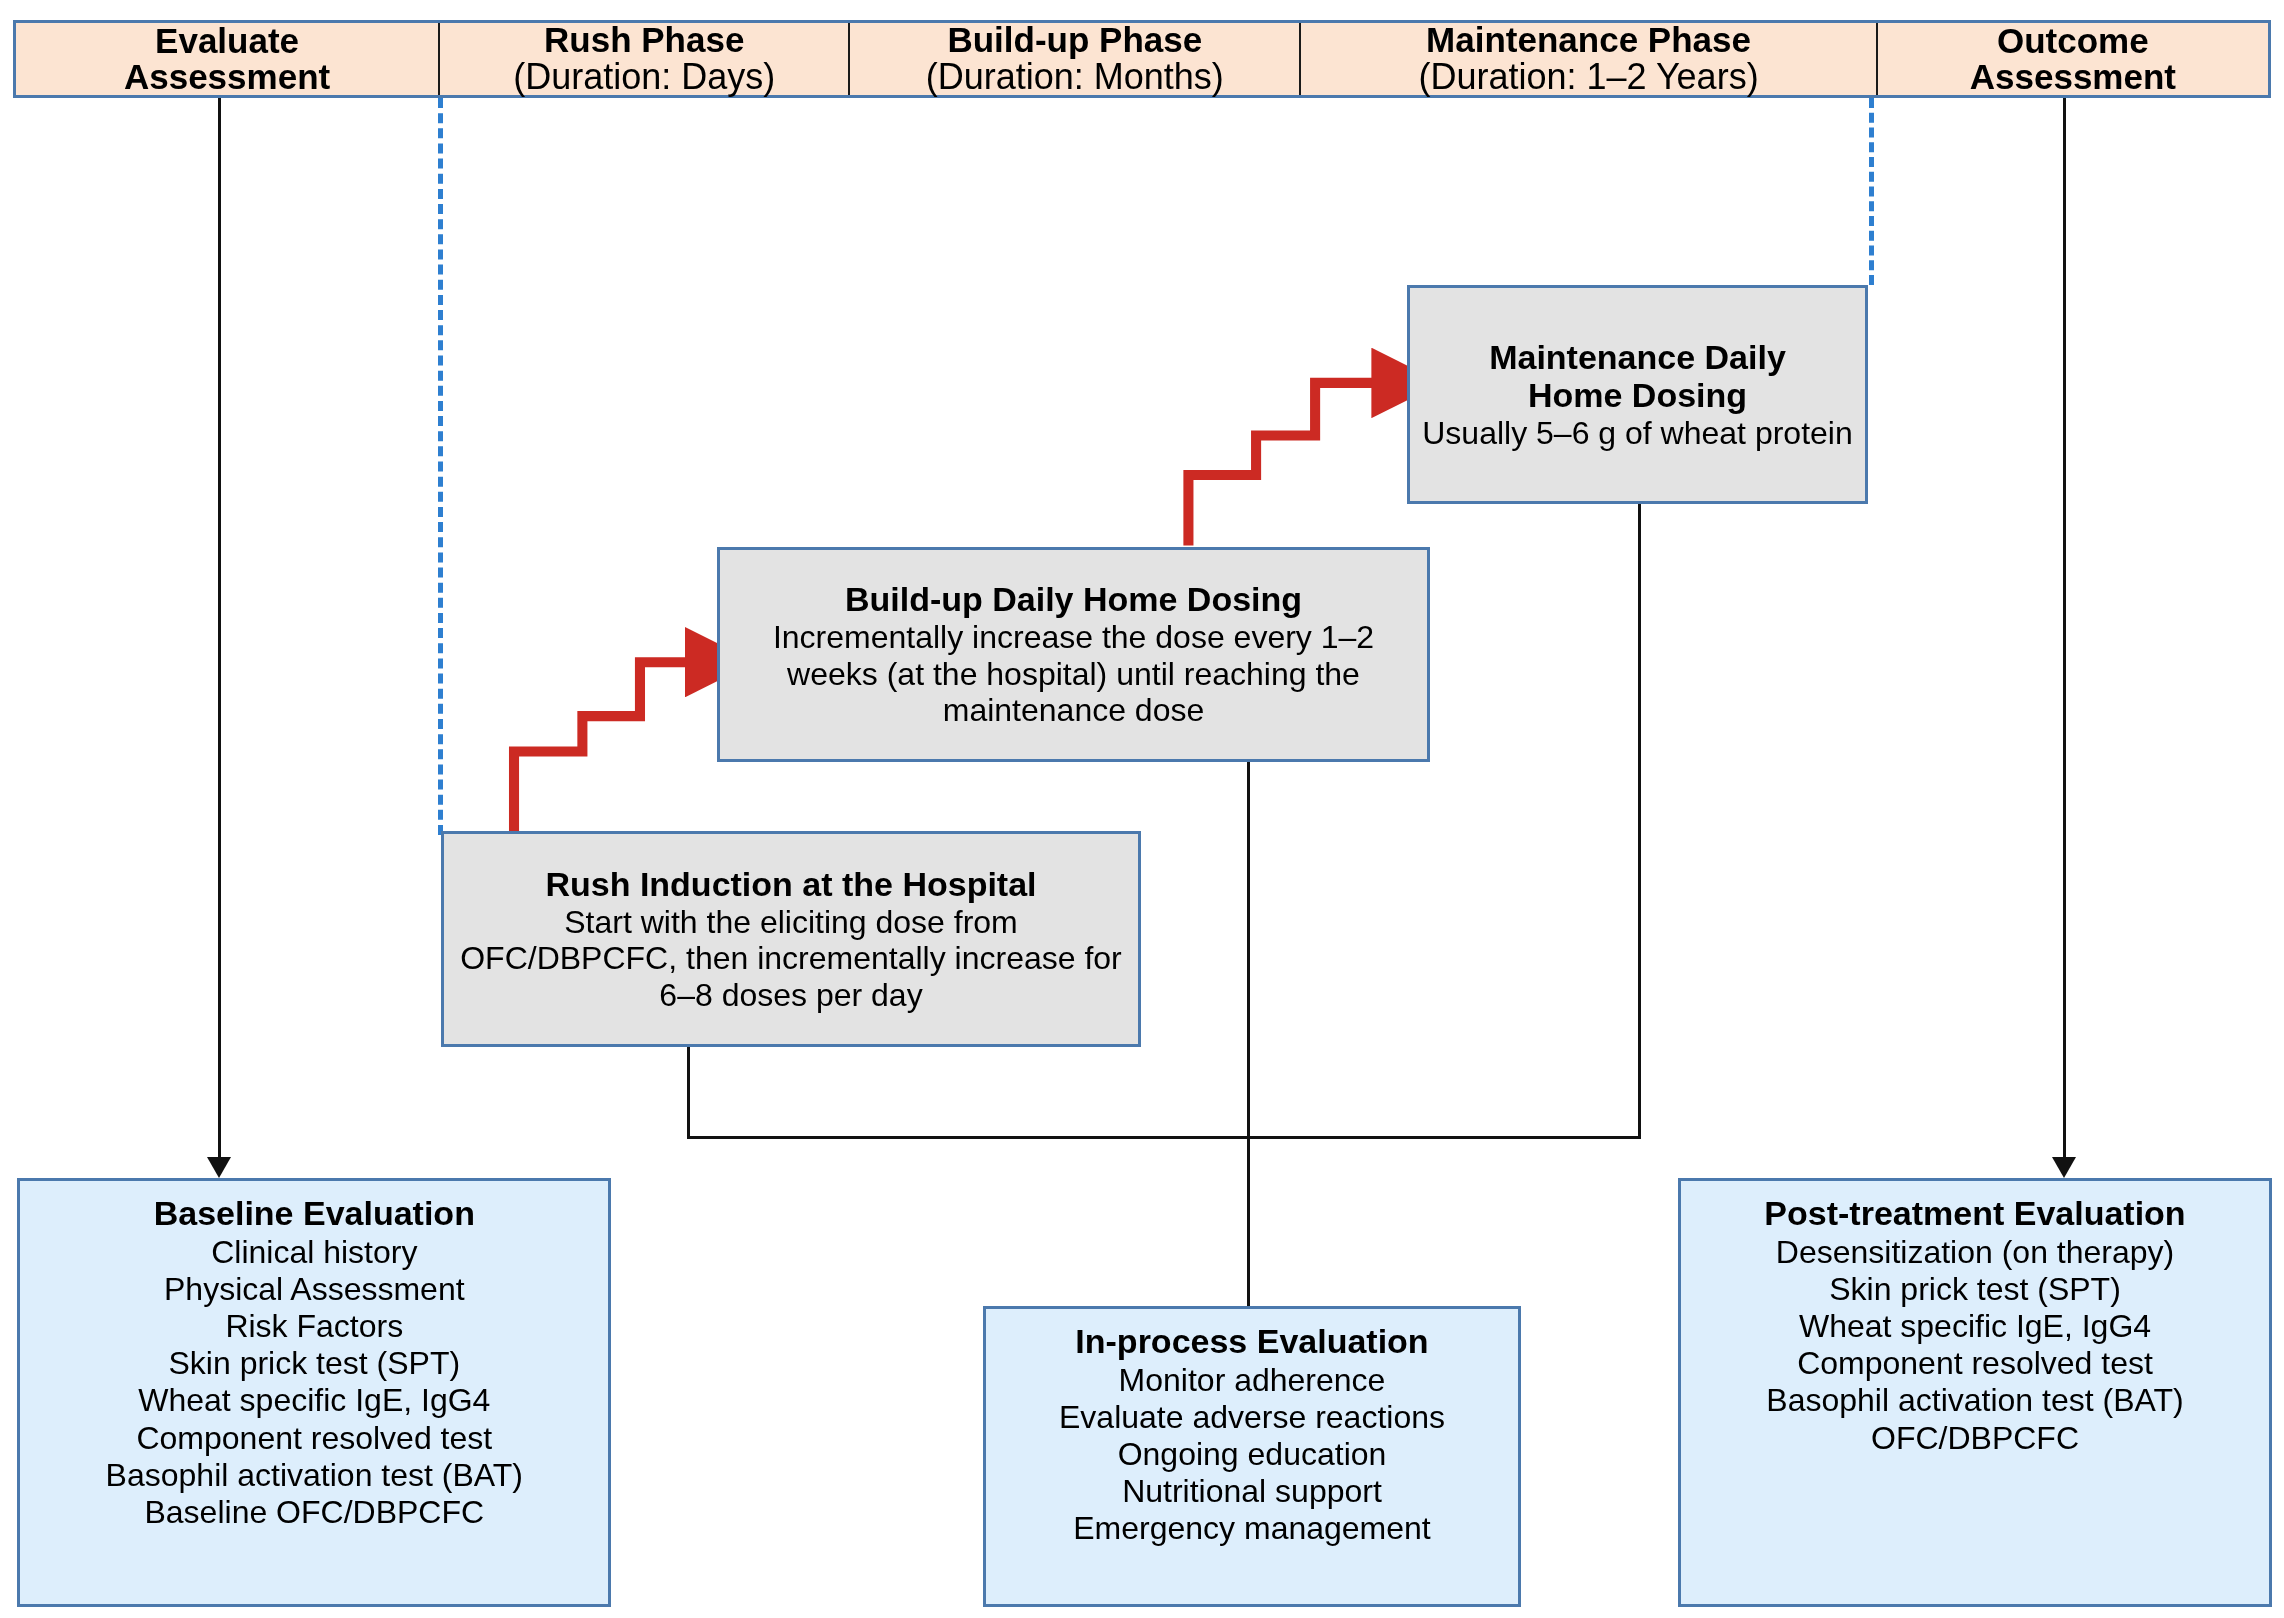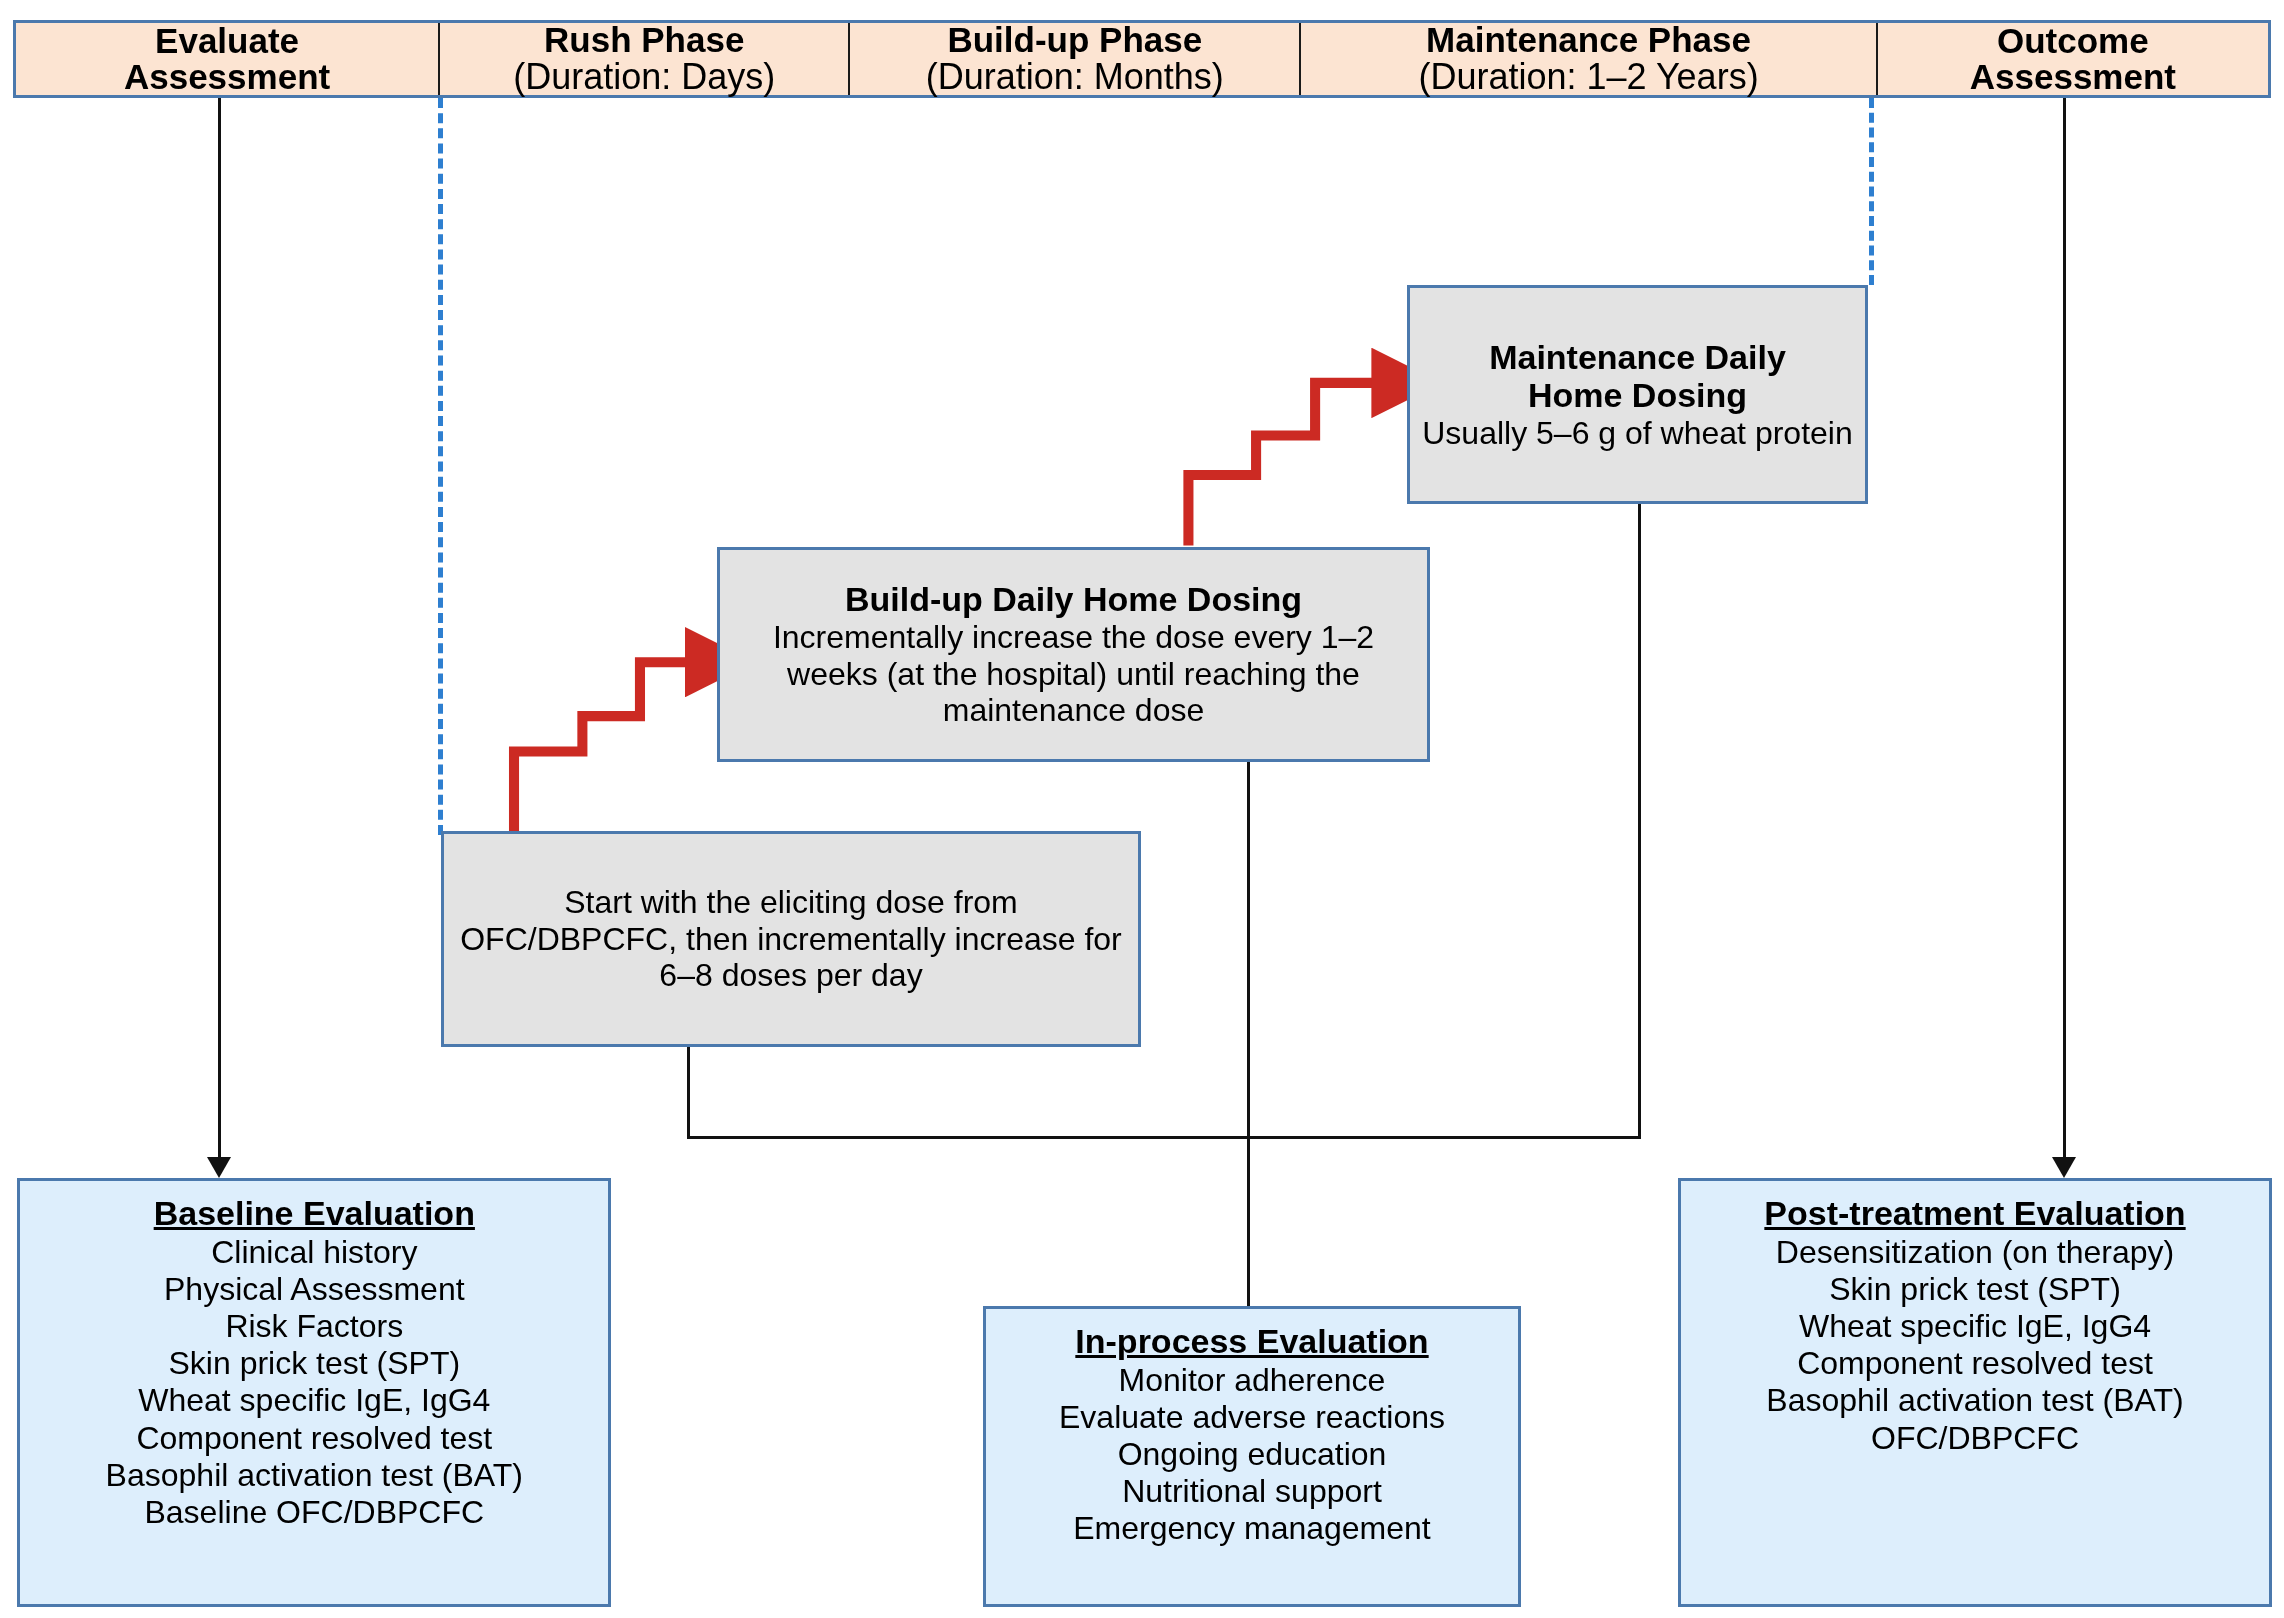--- a/index.html
+++ b/index.html
@@ -88,21 +88,20 @@
     display: flex;
     flex-direction: column;
     justify-content: flex-start;
     padding: 11.5px 7.2px 7.2px 7.2px;
   }
   .ebox .b-title {
     font-weight: bold;
     font-size: 34px;
     line-height: 1.18;
     margin-bottom: 1.4px;
-    text-decoration: underline;
   }
   .ebox .b-line {
     font-size: 32px;
     line-height: 1.16;
     white-space: nowrap;
   }
   .ebox .b-line.wrap { white-space: normal; }
 
   
   .vline {
@@ -203,20 +202,21 @@
     <div class="b-title">Home Dosing</div>
     <div class="b-body">Usually 5–6 g of wheat protein</div>
   </div>
 
   <div class="pbox" style="left:717px; top:547px; width:713px; height:215px;">
     <div class="b-title">Build-up Daily Home Dosing</div>
     <div class="b-body">Incrementally increase the dose every 1–2 weeks (at the hospital) until reaching the maintenance dose</div>
   </div>
 
   <div class="pbox" style="left:441px; top:831px; width:700px; height:216px;">
+    <div class="b-title">Rush Induction at the Hospital</div>
     <div class="b-body">Start with the eliciting dose from OFC/DBPCFC, then incrementally increase for 6–8 doses per day</div>
   </div>
 
   <div class="ebox" style="left:17.3px; top:1178px; width:594px; height:429px;">
     <div class="b-title">Baseline Evaluation</div>
     <div class="b-line">Clinical history</div>
     <div class="b-line">Physical Assessment</div>
     <div class="b-line">Risk Factors</div>
     <div class="b-line">Skin prick test (SPT)</div>
     <div class="b-line">Wheat specific IgE, IgG4</div>

